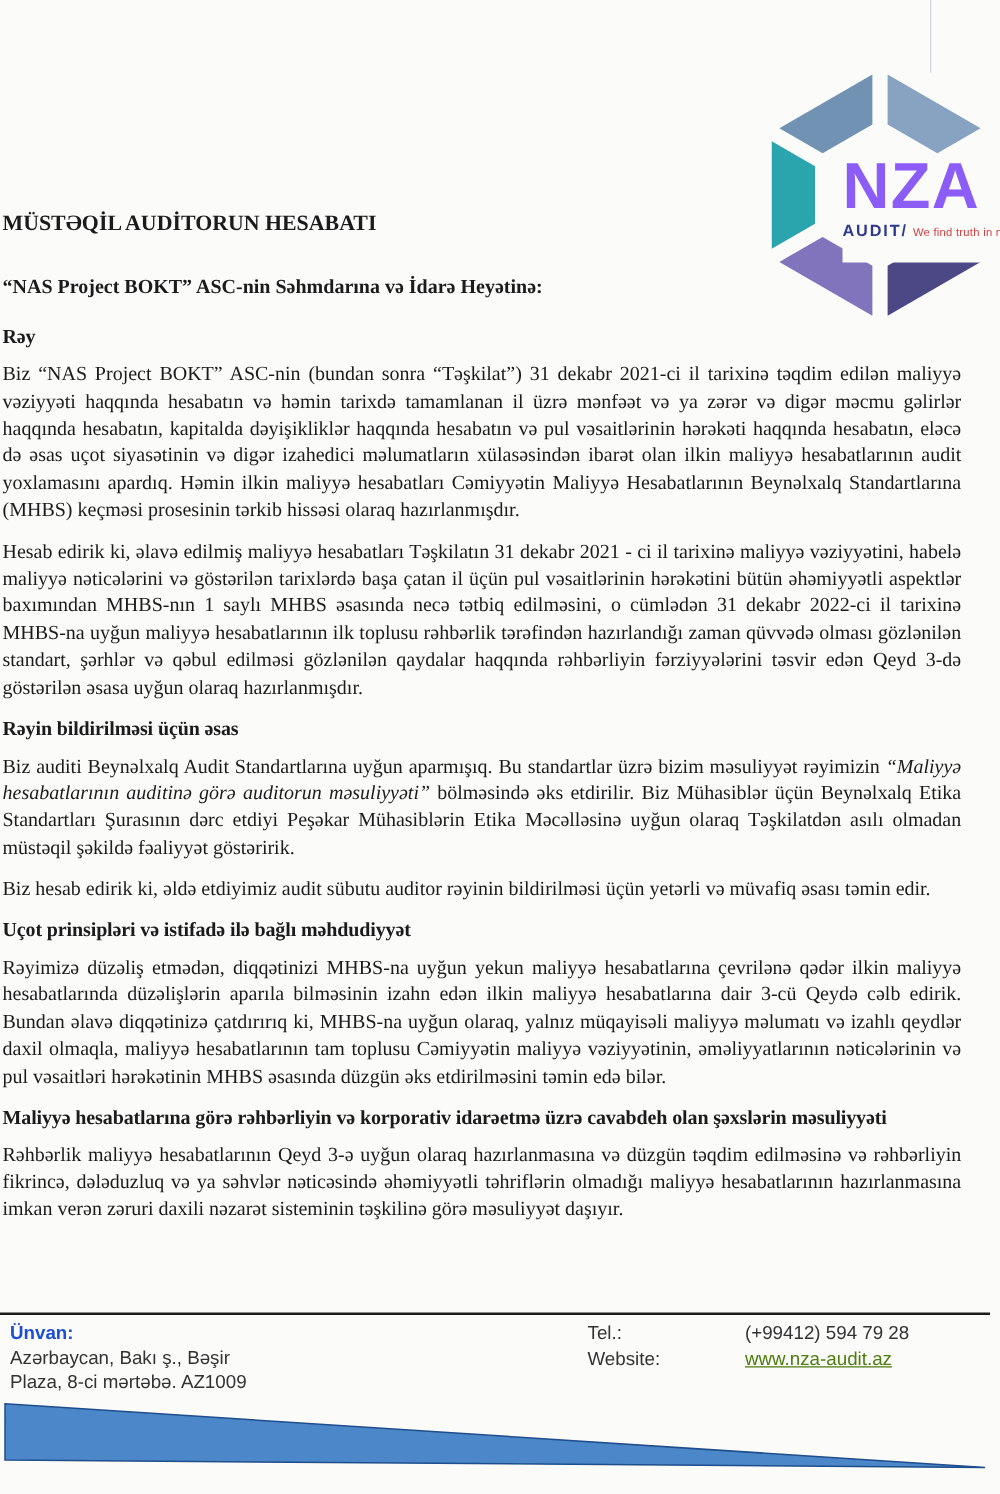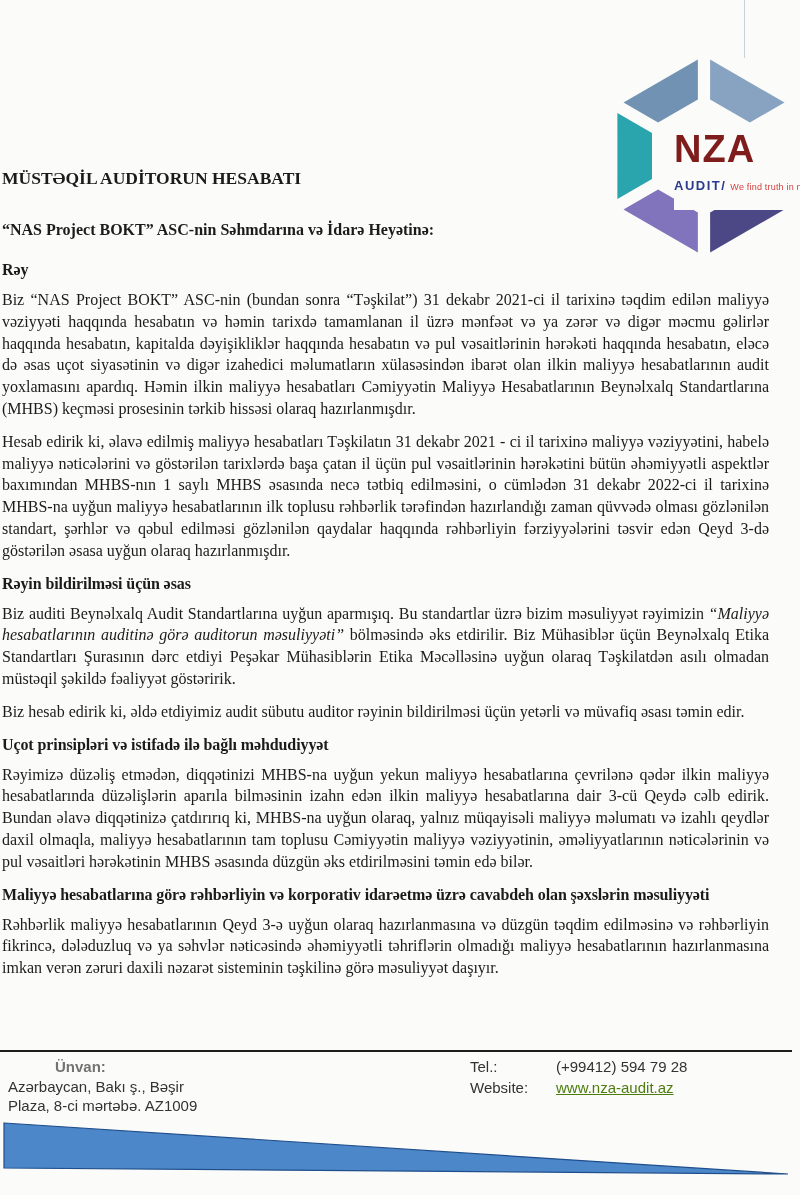--- a/index.html
+++ b/index.html
@@ -13,22 +13,22 @@
   }
   
   .logo-wrap{position:absolute;left:604px;top:56px;width:196px;height:210px;}
   .logo-hex{position:absolute;left:0;top:0;}
   .logo-textpanel{
     position:absolute;left:70px;top:68px;width:126px;height:86px;
     background:#fbfbf9;
   }
   .logo-brand{
     font-family:"Liberation Sans", sans-serif;
-    font-weight:bold;font-size:38px;line-height:50px;
-    color:#7f1d1d;letter-spacing:1px;white-space:nowrap;
+    font-weight:bold;font-size:52px;line-height:50px;
+    color:#8b5cf6;letter-spacing:1px;white-space:nowrap;
   }
   .logo-subrow{white-space:nowrap;margin-top:2px;}
   .logo-division{
     font-family:"Liberation Sans", sans-serif;
     font-weight:bold;font-size:13px;color:#2c3a8e;letter-spacing:1.5px;text-align:center;
   }
   .logo-tagline{
     font-family:"Liberation Sans", sans-serif;
     font-size:9px;color:#d23f3f;letter-spacing:0.2px;
   }
@@ -53,25 +53,25 @@
   p.body-p .ital{font-style:italic;}
   h2.first{margin-top:0;}
 
   
   .footer-line{position:absolute;left:0;top:1050px;width:792px;border-top:2px solid #1d1d1d;}
   .footer{
     position:absolute;left:0;top:1057px;width:800px;
     font-family:"Liberation Sans", sans-serif;font-size:15px;color:#333;
   }
   .addr-block{position:absolute;left:8px;top:0;width:300px;line-height:19.5px;}
-  .addr-label{font-weight:bold;color:#737373;margin-left:47px;}
+  .addr-label{font-weight:bold;color:#1d4ed8;}
   .contact-block{position:absolute;left:470px;top:0;line-height:20.5px;}
   .contact-row{display:flex;align-items:center;}
   .contact-label{width:86px;}
-  .contact-value{white-space:nowrap;}
+  .contact-value{white-space:nowrap;margin-left:40px;}
   a.site-link{color:#4d7c0f;text-decoration:underline;cursor:pointer;}
 
   .wedge{position:absolute;left:0;top:1118px;width:800px;height:64px;}
 </style>
 </head>
 <body>
 
 <div class="top-rule"></div>
 
 <div class="logo-wrap">

